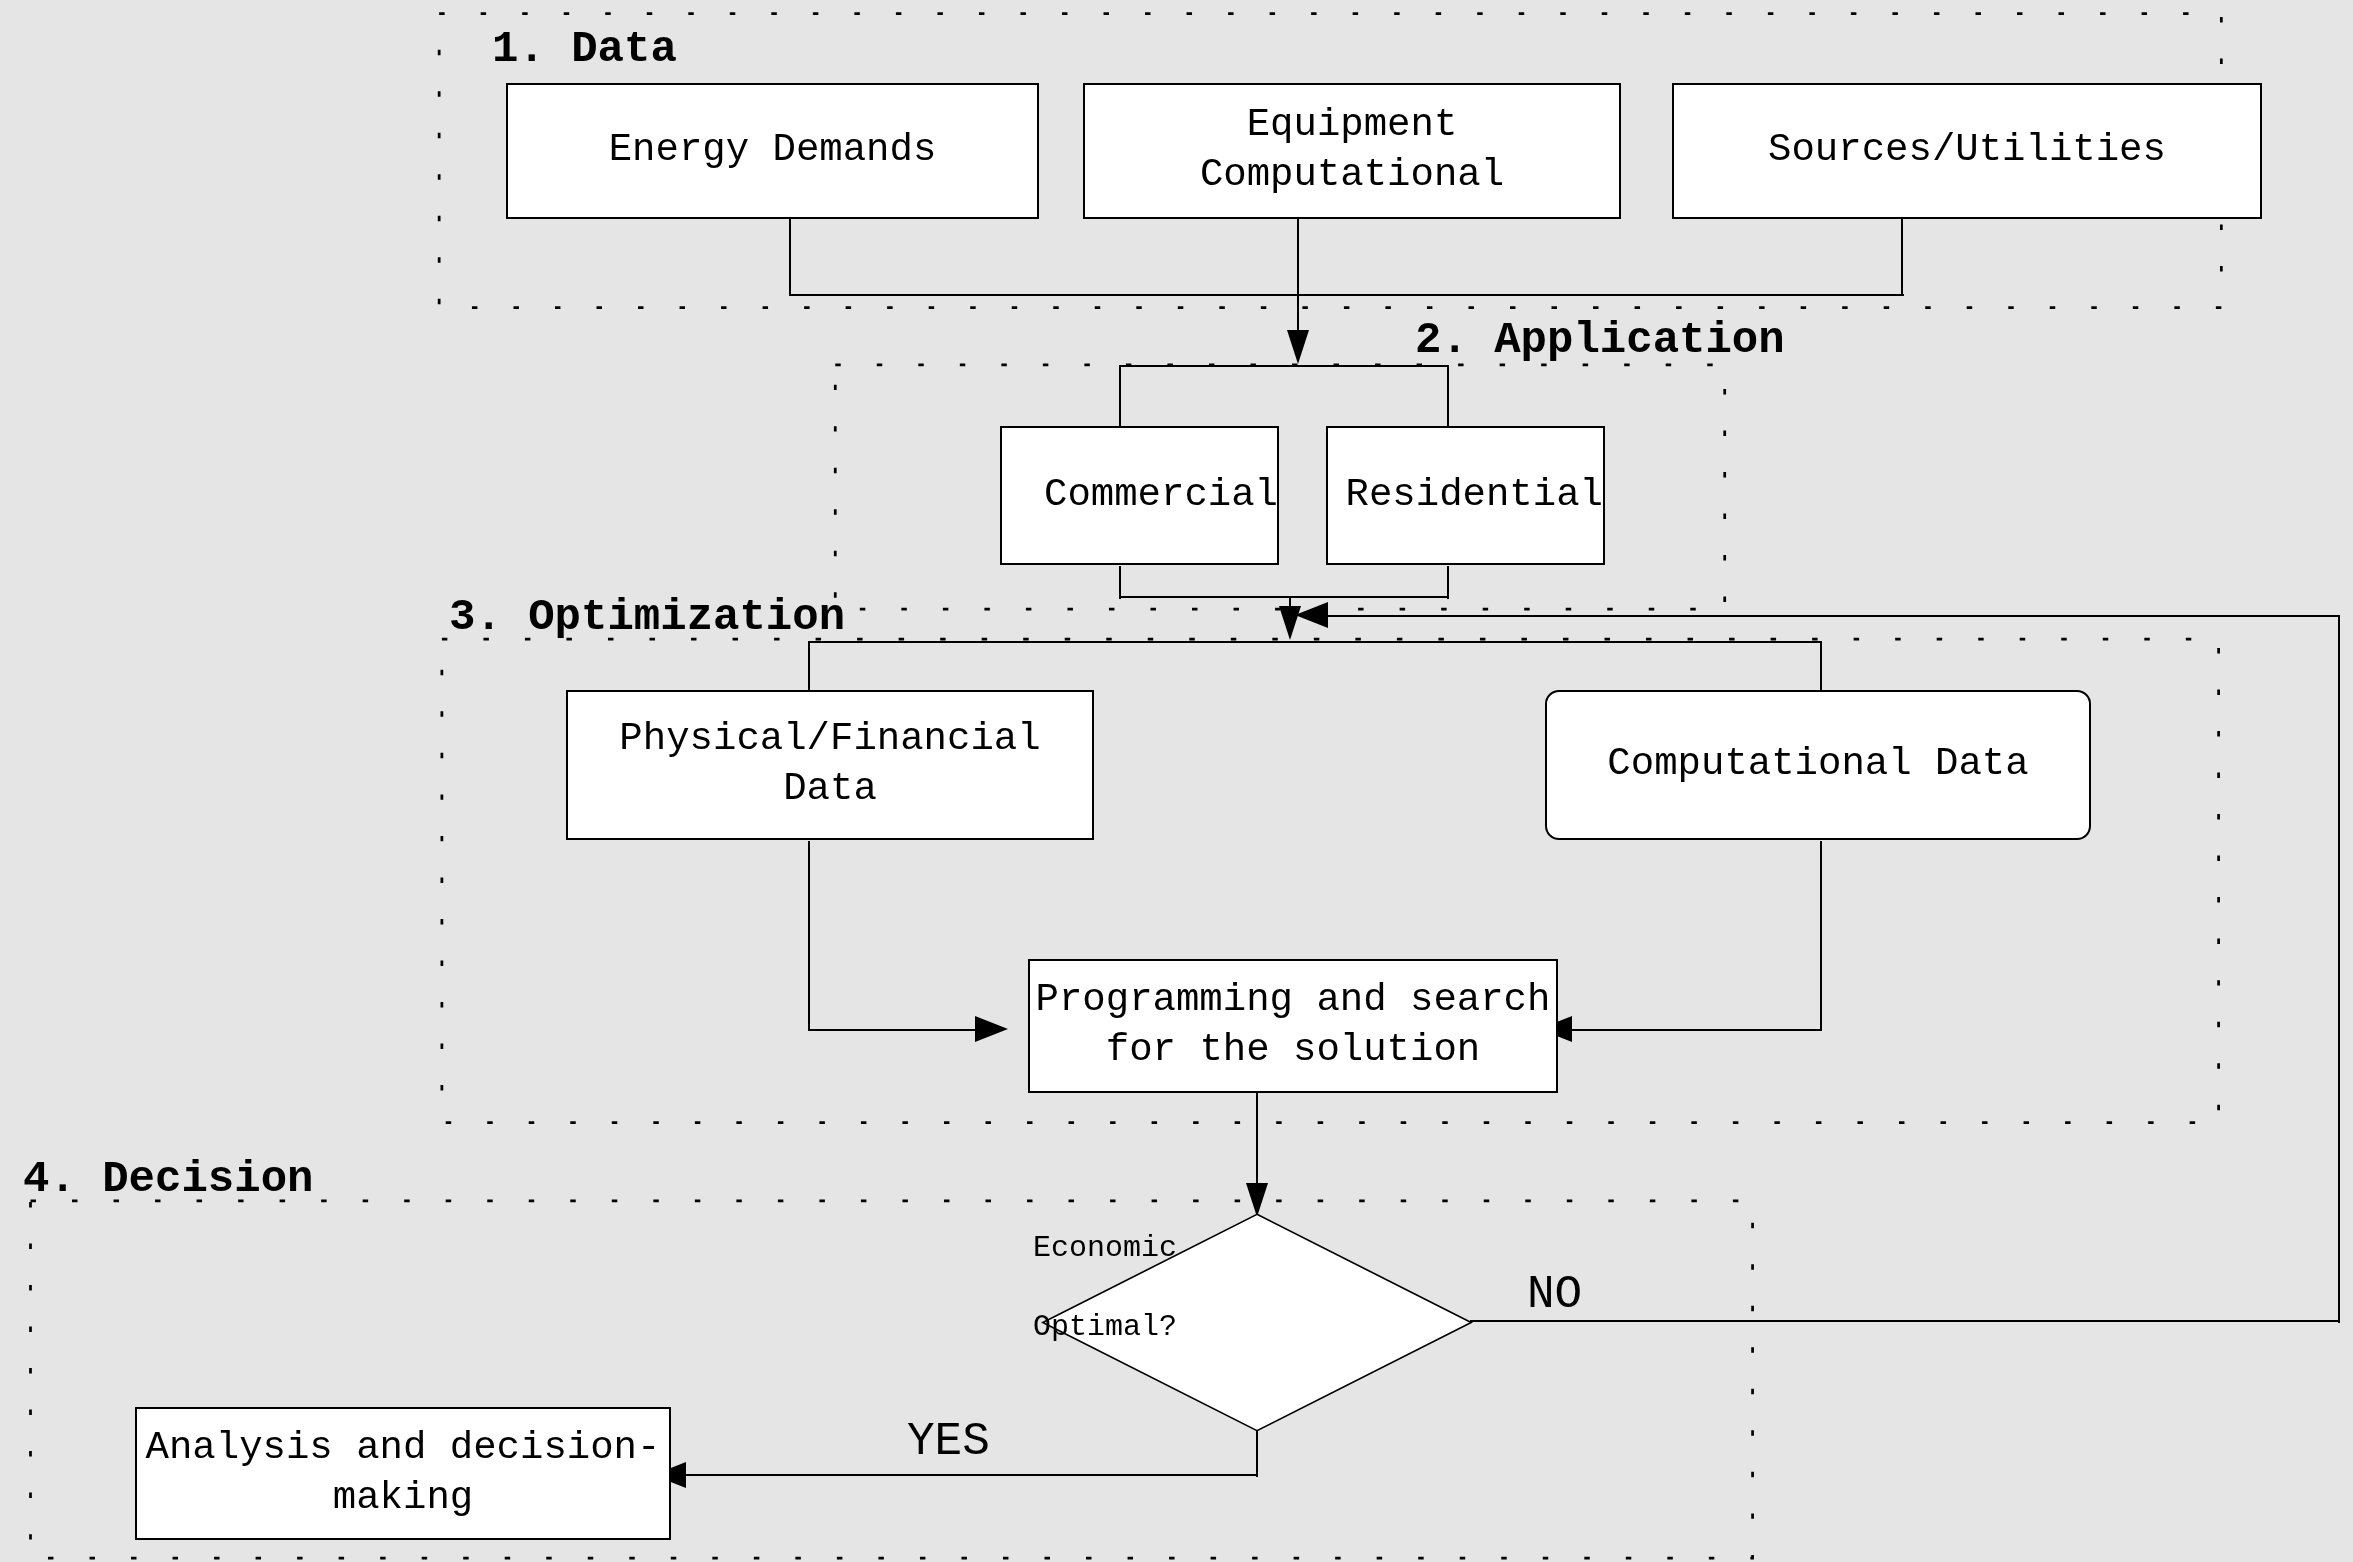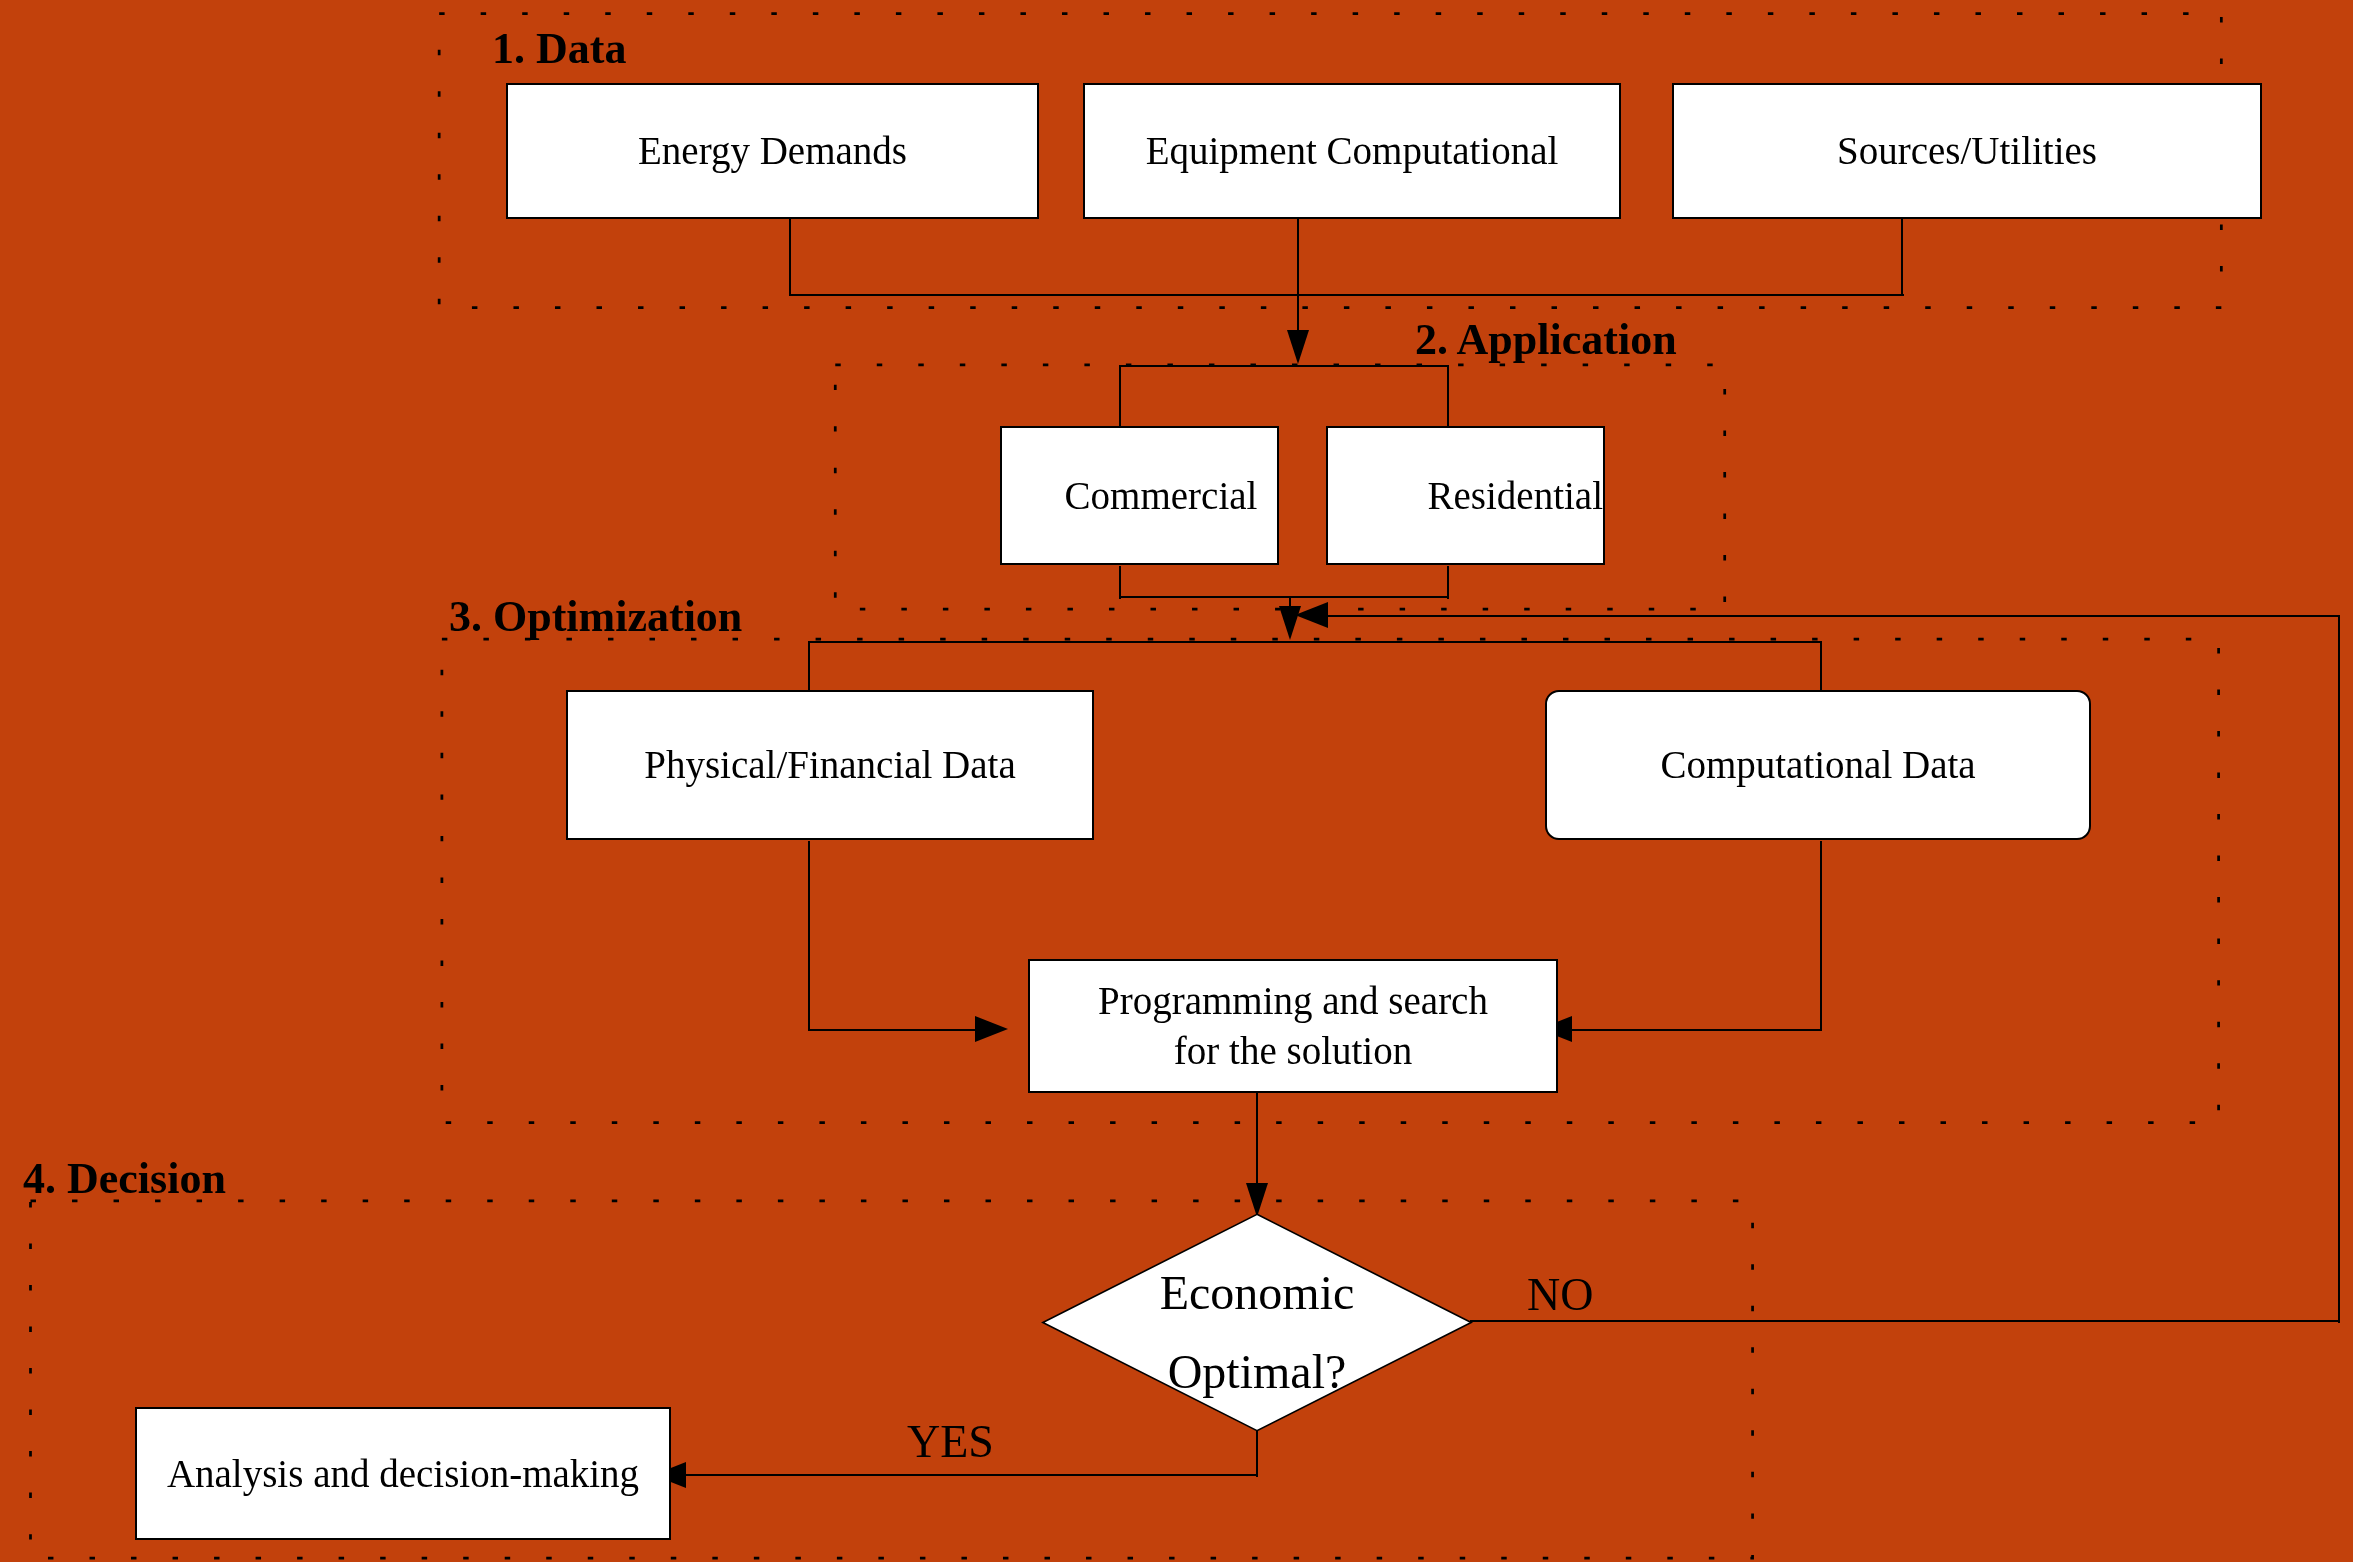--- a/index.html
+++ b/index.html
@@ -1,18 +1,18 @@
 <!DOCTYPE html>
 <html style="font-size:8.7px"><head>
 <meta charset="utf-8">
 <style>
   html,body{margin:0;padding:0;background:#ffffff;}
   #stage{
-    position:relative;width:2354px;height:1562px;background:#c2410c;
-    font-family:Liberation Serif, serif;color:#000;
+    position:relative;width:2354px;height:1562px;background:#e5e5e5;
+    font-family:Liberation Mono, monospace;color:#000;
     overflow:hidden;
   }
   #dotted-borders{position:absolute;left:0;top:0;z-index:0;}
   .node{
     position:absolute;box-sizing:border-box;background:#ffffff;
     border:2.7px solid #000;display:flex;flex-direction:column;
     align-items:center;justify-content:center;text-align:center;
     font-size:39px;line-height:1.28;z-index:3;margin-left:20px;
   }
   .line{position:absolute;background:#000;z-index:2;}
@@ -22,22 +22,22 @@
   }
   .edge-label{
     position:absolute;font-size:46px;line-height:1;white-space:nowrap;z-index:4;
   }
   .arr{position:absolute;width:0;height:0;z-index:3;}
   .arr-down{border-left:11px solid transparent;border-right:11px solid transparent;border-top:34px solid #000;}
   .arr-left{border-top:13.7px solid transparent;border-bottom:13.7px solid transparent;border-right:33px solid #000;}
   .arr-right{border-top:13.7px solid transparent;border-bottom:13.7px solid transparent;border-left:33px solid #000;}
   #decision-diamond{position:absolute;left:1033px;top:1205px;z-index:3;}
   #decision-text{
-    position:absolute;left:1033px;top:1253px;width:448px;z-index:4;
-    text-align:center;font-size:48px;line-height:79px;
+    position:absolute;left:1033px;top:1209px;width:448px;z-index:4;
+    font-size:30px;line-height:79px;
   }
 </style>
 </head>
 <body>
 
 <div id="stage">
 
   <svg id="dotted-borders" width="2354" height="1562" viewBox="0 0 4307 2859">
     <rect x="803" y="25" width="3262" height="538" fill="none" stroke="#000" stroke-width="5" stroke-dasharray="10 66"></rect>
     <rect x="1528" y="668" width="1628" height="447" fill="none" stroke="#000" stroke-width="5" stroke-dasharray="10 66"></rect>

